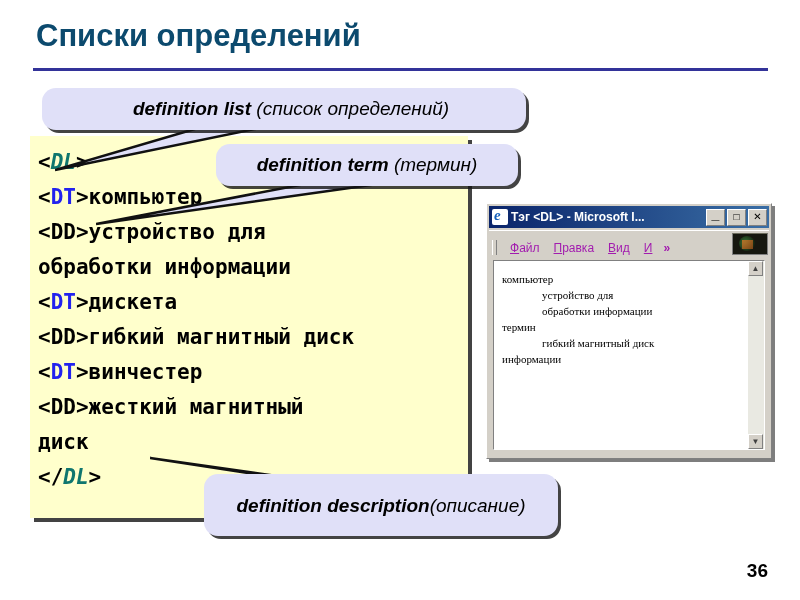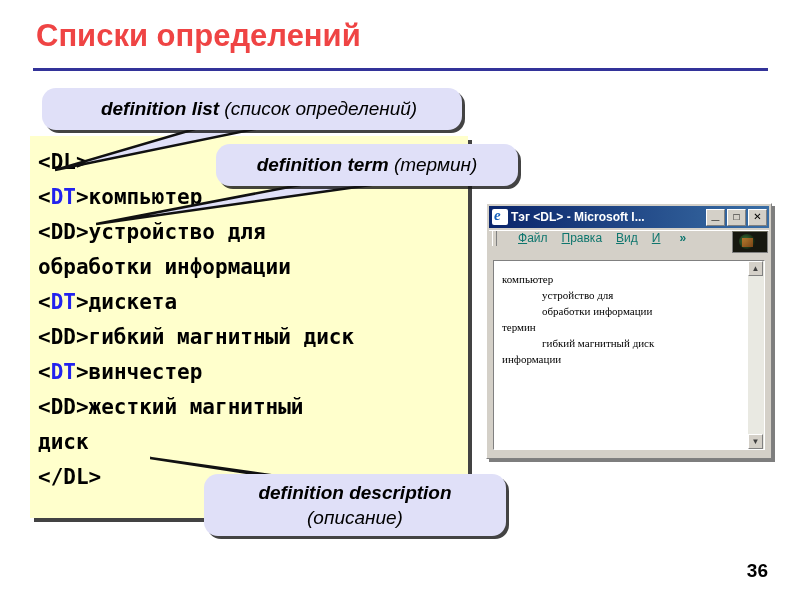--- a/index.html
+++ b/index.html
@@ -15,21 +15,21 @@
     position: relative;
   }
 
   
   #slide-title {
     position: absolute;
     left: 36px;
     top: 18px;
     font-size: 31px;
     font-weight: bold;
-    color: #ef4444;
+    color: #0c4a6e;
     letter-spacing: 0px;
     white-space: nowrap;
   }
   #title-rule {
     position: absolute;
     left: 33px;
     top: 68px;
     width: 735px;
     height: 3px;
     background: #333399;
@@ -52,21 +52,21 @@
     top: 9px;
     width: 430px;
     font-family: "DejaVu Sans Mono", "Liberation Mono", monospace;
     font-size: 21px;
     font-weight: bold;
     line-height: 35px;
     color: #000000;
     white-space: pre;
   }
   .code-line { white-space: pre; }
-  .tag-red  { color: #000000; }
+  .tag-red  { color: #0f766e; font-style: italic; }
   .tag-blue { color: #2222ee; }
   .tag-blk  { color: #000000; }
 
   
   .callout {
     position: absolute;
     background: #e0e0f8;
     border-radius: 14px;
     box-shadow: 3px 3px 0 rgba(20,20,20,0.80);
     color: #000000;
@@ -82,40 +82,40 @@
     font-size: 19px;
   }
   .callout .ru {
     font-style: italic;
     font-size: 19px;
   }
 
   #callout-dl {
     left: 42px;
     top: 88px;
-    width: 420px;
+    width: 484px;
     height: 42px;
     padding: 0 0 0 0;
   }
   #callout-dl .inner { padding-left: 14px; }
 
   #callout-dt {
     left: 216px;
     top: 144px;
     width: 302px;
     height: 42px;
     justify-content: center;
   }
 
   #callout-dd {
     left: 204px;
     top: 474px;
-    width: 302px;
+    width: 354px;
     height: 62px;
-    flex-direction: column;
+    flex-direction: row;
     line-height: 25px;
   }
 
   
   .tail { position: absolute; z-index: 5; }
 
   #tail-dl {
     left: 55px;
     top: 126px;
     width: 210px;
@@ -208,24 +208,23 @@
 
   #menubar {
     position: absolute;
     left: 2px;
     top: 26px;
     right: 2px;
     height: 24px;
     background: #d4d0c8;
     border-top: 1px solid #ffffff;
     display: flex;
-    align-items: flex-start;
+    align-items: flex-end;
     font-size: 12px;
-    color: #0f766e;
-    gap: 8px;
+    color: #a21caf;
   }
   #grip {
     width: 3px;
     height: 15px;
     margin: 0 6px 0 3px;
     border-left: 1px solid #ffffff;
     border-right: 1px solid #808080;
     flex: 0 0 auto;
   }
   .menu-item {

